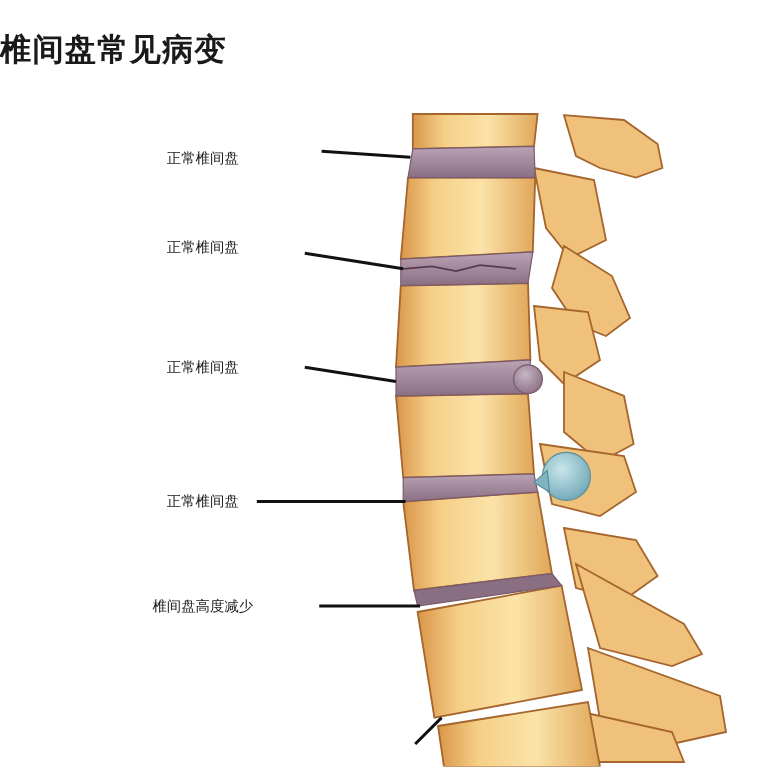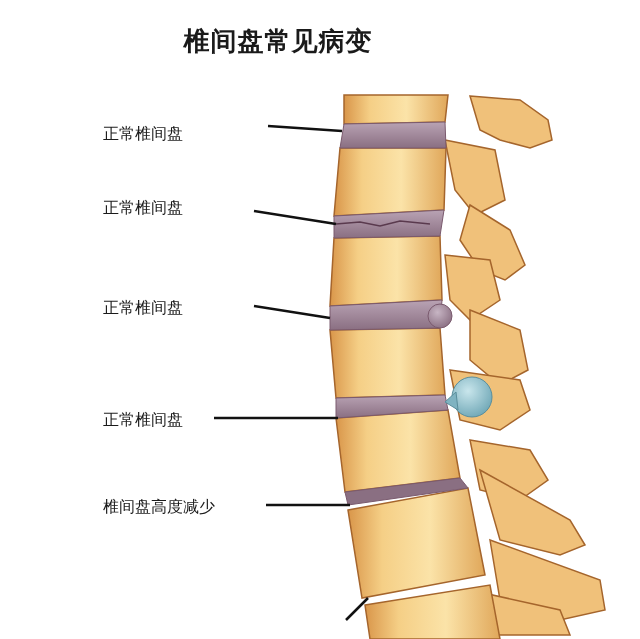--- a/index.html
+++ b/index.html
@@ -1,18 +1,18 @@
 <!DOCTYPE html>
 <html><head>
 <meta charset="utf-8">
 <style>
   html, body { margin:0; padding:0; background:#ffffff; }
   body { width:640px; height:639px; position:relative; overflow:hidden; font-family:"DejaVu Sans", sans-serif; }
-  .title { position:absolute; left:0; width:556px; top:24px; text-align:center; font-size:26px; font-weight:bold; color:#1a1a1a; letter-spacing:1px; }
-  .label { position:absolute; font-size:16px; color:#1a1a1a; white-space:nowrap; }
+  .title { position:absolute; left:0; width:556px; top:24px; font-size:26px; font-weight:bold; color:#1a1a1a; letter-spacing:1px; }
+  .label { position:absolute; font-size:12px; color:#1a1a1a; white-space:nowrap;margin-left:36px; }
   svg.art { position:absolute; left:0; top:0; }
 </style>
 </head>
 <body>
 
 <div class="title">椎间盘常见病变</div>
 
 <svg class="art" width="640" height="639" viewBox="0 0 640 639">
   <defs>
     <linearGradient id="boneG" x1="0" x2="1" y1="0" y2="0">
@@ -79,13 +79,13 @@
     <path d="M214 418 L338 418"></path>
     <path d="M266 505 L350 505"></path>
     <path d="M346 620 L368 598"></path>
   </g>
 </svg>
 
 <div class="label" style="left:103px;top:124px;">正常椎间盘</div>
 <div class="label" style="left:103px;top:198px;">正常椎间盘</div>
 <div class="label" style="left:103px;top:298px;">正常椎间盘</div>
 <div class="label" style="left:103px;top:410px;">正常椎间盘</div>
-<div class="label" style="left:103px;top:497px;">椎间盘高度减少</div>
+<div class="label" style="left:91px;top:497px;">椎间盘高度减少</div>
 
 </body></html>

